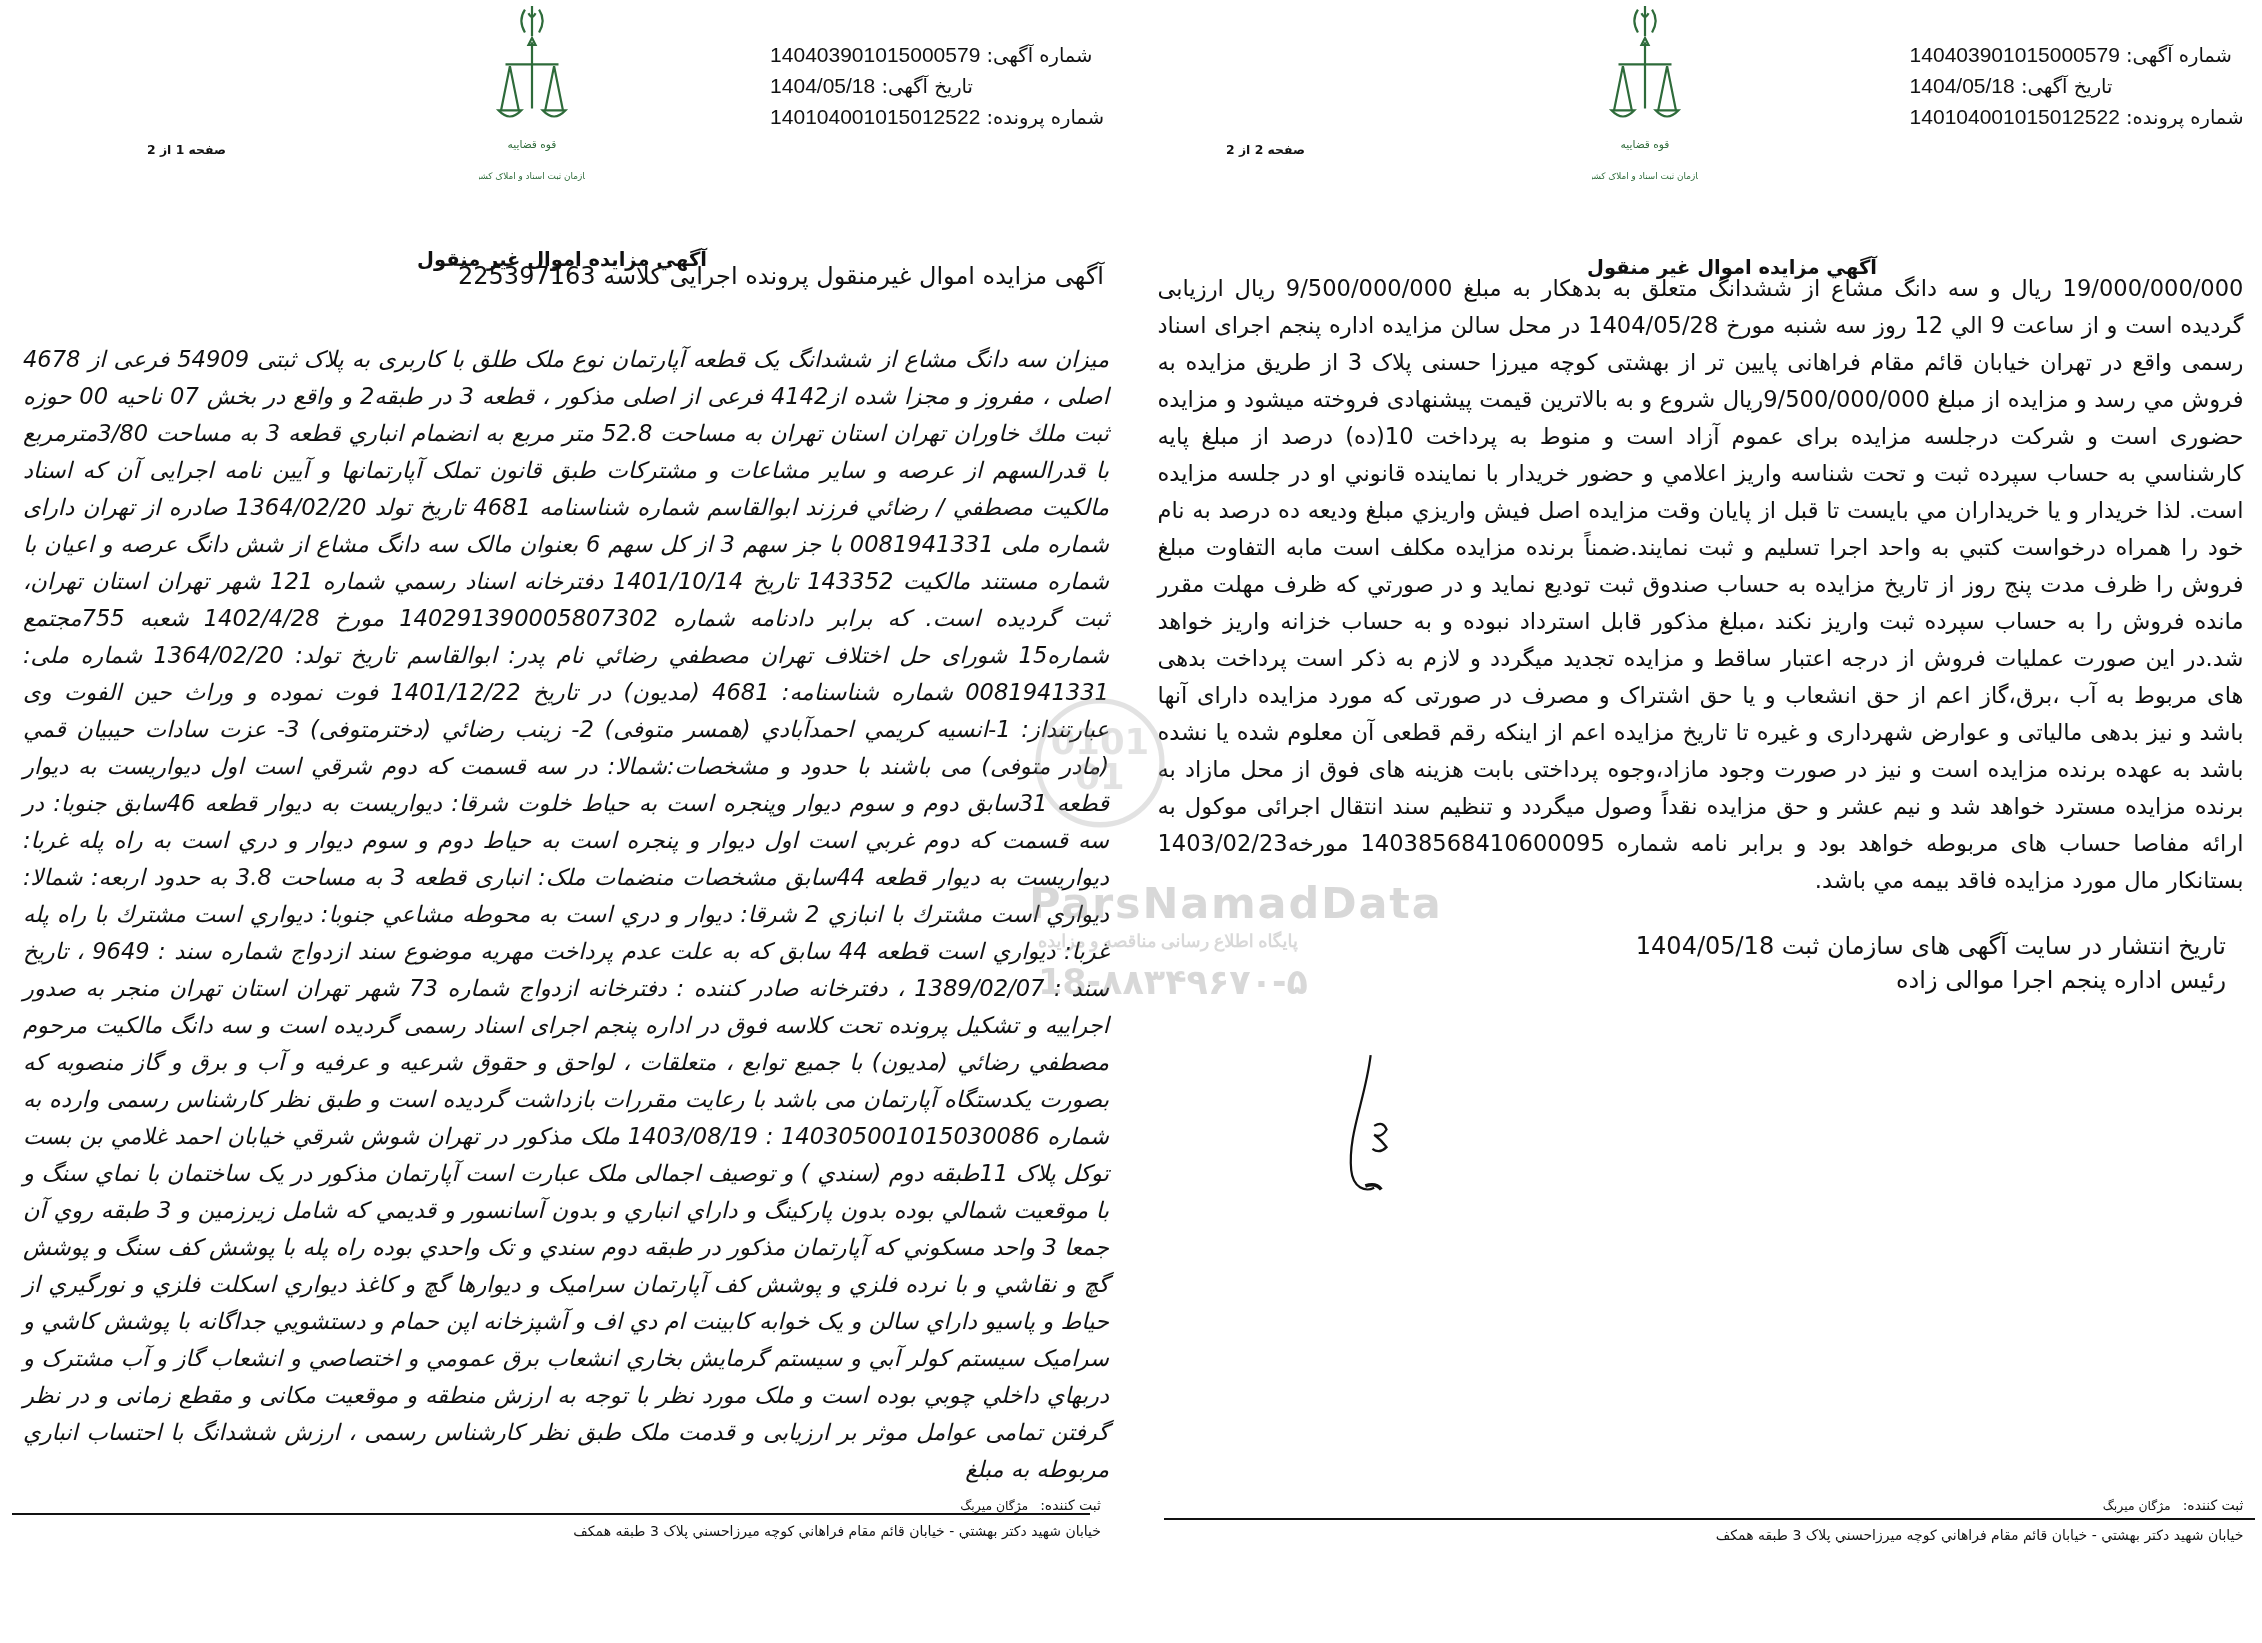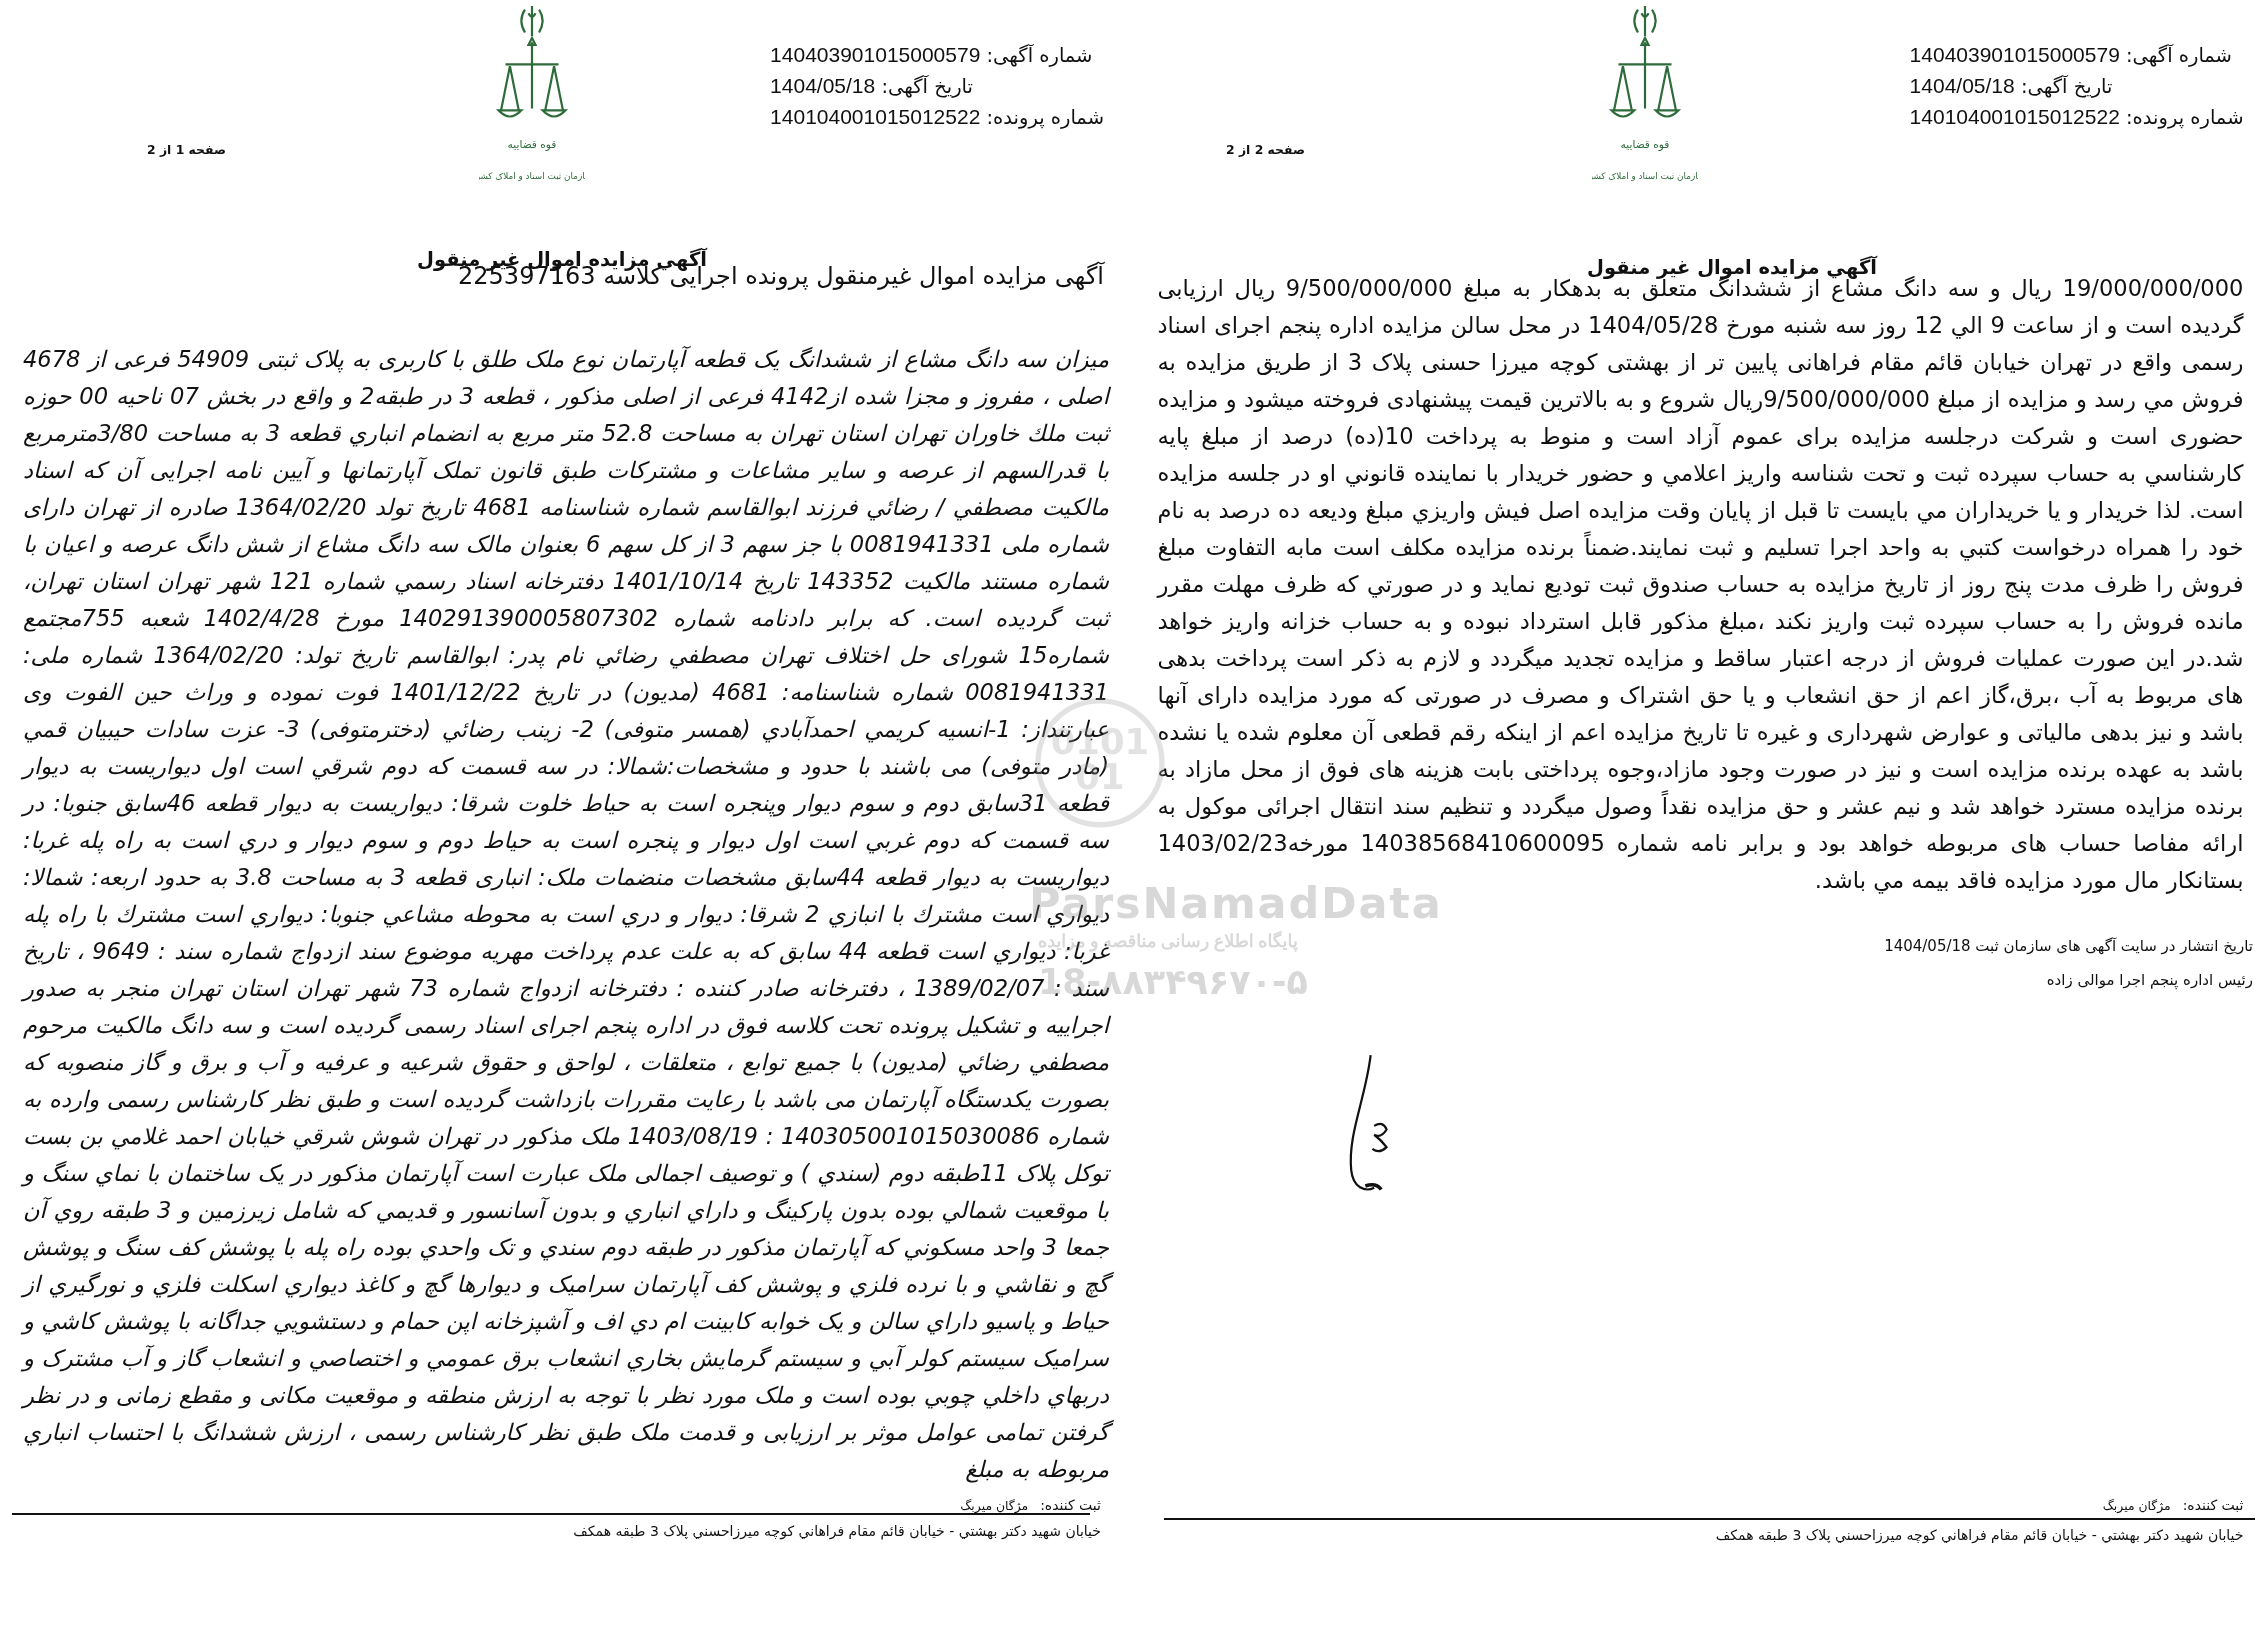--- a/index.html
+++ b/index.html
@@ -20,21 +20,21 @@
   .page-left .emblem { left:479px; }
   .page-right .emblem { left:439px; }
   .title { position:absolute; direction:rtl; font-weight:bold; font-size:19.5px;margin-top:25px; }
   .page-left .title { top:223px; left:417px; }
   .page-right .title { top:231px; left:434px; }
   .subtitle { position:absolute; top:262px; right:40px; direction:rtl; font-size:24px; }
   .body { position:absolute; direction:rtl; text-align:justify; text-align-last:right;
           font-size:22.6px; line-height:37px; }
   .page-left .body { top:341px; right:35px; width:1086px;font-style:italic; }
   .page-right .body { top:270px; right:19.5px; width:1086px; }
-  .pub { position:absolute; direction:rtl; font-size:15px; line-height:30px; right:10px; text-align:left; }
+  .pub { position:absolute; direction:rtl; font-size:24px; line-height:30px; right:37px; text-align:left; }
   .pub1 { top:931px; }
   .pub2 { top:965px; }
   .sig { position:absolute; top:1046px; left:1330px; width:76px; height:151px; }
   .registrar { position:absolute; direction:rtl; font-size:12.4px; }
   .page-left .registrar { top:1497px; right:43px; }
   .page-right .registrar { top:1497px; right:19.5px; }
   .registrar .lbl { margin-left:8px; font-size:14px; }
   .divider { position:absolute; height:1.8px; background:#111; }
   .page-left .divider { top:1513px; left:12.4px; width:1078px; }
   .page-right .divider { top:1518px; left:10.6px; width:1091px; }

